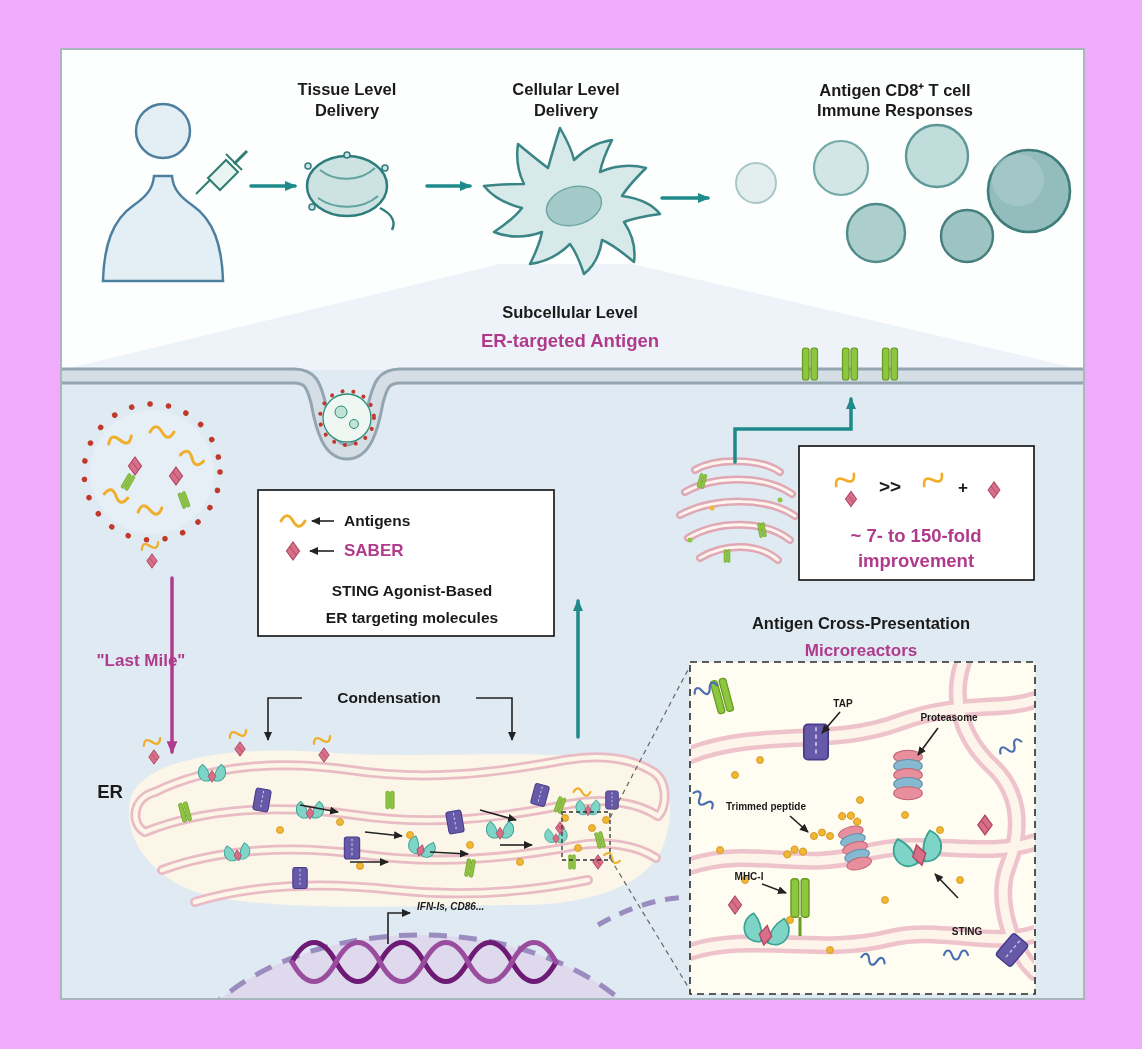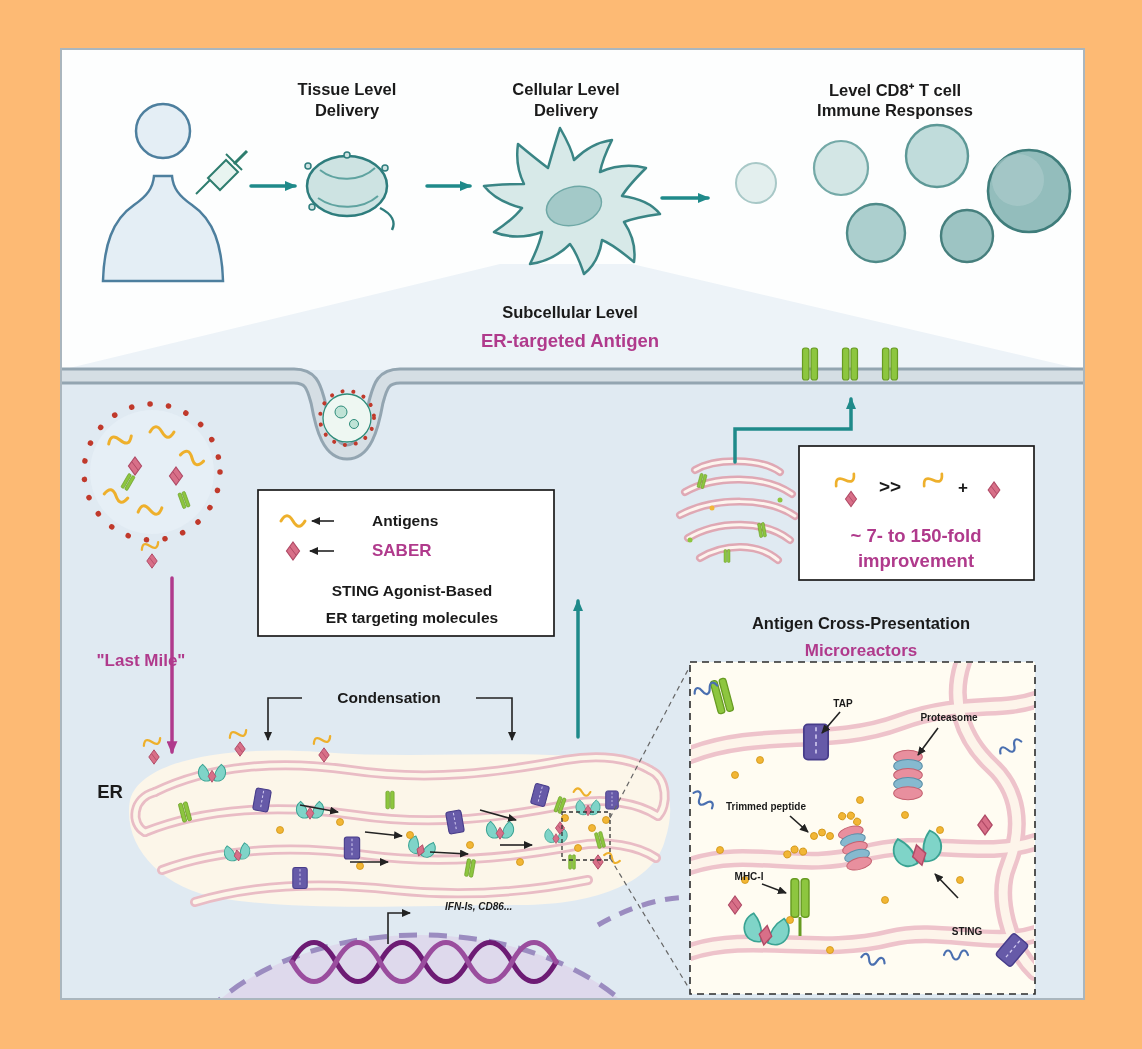--- a/index.html
+++ b/index.html
@@ -1,19 +1,19 @@
 <!DOCTYPE html>
 <html><head>
 <meta charset="utf-8">
 <style>
   html,body{margin:0;padding:0;background:#ffffff;}
-  #stage{position:relative;width:1142px;height:1049px;background:#fdba74;font-family:"Liberation Sans",sans-serif;overflow:hidden;}
+  #stage{position:relative;width:1142px;height:1049px;background:#f0abfc;font-family:"Liberation Sans",sans-serif;overflow:hidden;}
   #art{position:absolute;left:0;top:0;}
   .label{position:absolute;font-family:"Liberation Sans",sans-serif;font-weight:bold;color:#1a1a1a;white-space:nowrap;transform:translate(-50%,-50%);text-align:center;}
-  .la{transform:translate(0,-50%);text-align:left;margin-left:28px;}
+  .la{transform:translate(0,-50%);text-align:left;}
   .mag{color:#b03a8c;}
   .t13{font-size:10px;}
   .t15{font-size:15.5px;}
   .t16{font-size:16.5px;}
   .t17{font-size:17px;}
   .t18{font-size:18.5px;}
   .t19{font-size:19px;}
   
   .erTubeO{stroke:#e9bcc5;stroke-width:10;fill:none;stroke-linecap:round;}
   .erTubeI{stroke:#fcf6e9;stroke-width:4.5;fill:none;stroke-linecap:round;}
@@ -386,21 +386,21 @@
 
   <g>
     <rect x="61" y="49" width="1023" height="950" fill="none" stroke="#aab6be" stroke-width="2"></rect>
   </g>
 </svg>
 
 <div class="label t16" style="left:347px;top:89px;">Tissue Level</div>
 <div class="label t16" style="left:347px;top:110px;">Delivery</div>
 <div class="label t16" style="left:566px;top:89px;">Cellular Level</div>
 <div class="label t16" style="left:566px;top:110px;">Delivery</div>
-<div class="label t16" style="left:895px;top:89px;">Level CD8⁺ T cell</div>
+<div class="label t16" style="left:895px;top:89px;">Antigen CD8⁺ T cell</div>
 <div class="label t16" style="left:895px;top:110px;">Immune Responses</div>
 
 <div class="label t16" style="left:570px;top:312px;">Subcellular Level</div>
 <div class="label t18 mag" style="left:570px;top:341px;">ER-targeted Antigen</div>
 
 <div class="label la t15" style="left:344px;top:521px;">Antigens</div>
 <div class="label la t17 mag" style="left:344px;top:551px;">SABER</div>
 <div class="label t15" style="left:412px;top:591px;">STING Agonist-Based</div>
 <div class="label t15" style="left:412px;top:618px;">ER targeting molecules</div>
 

